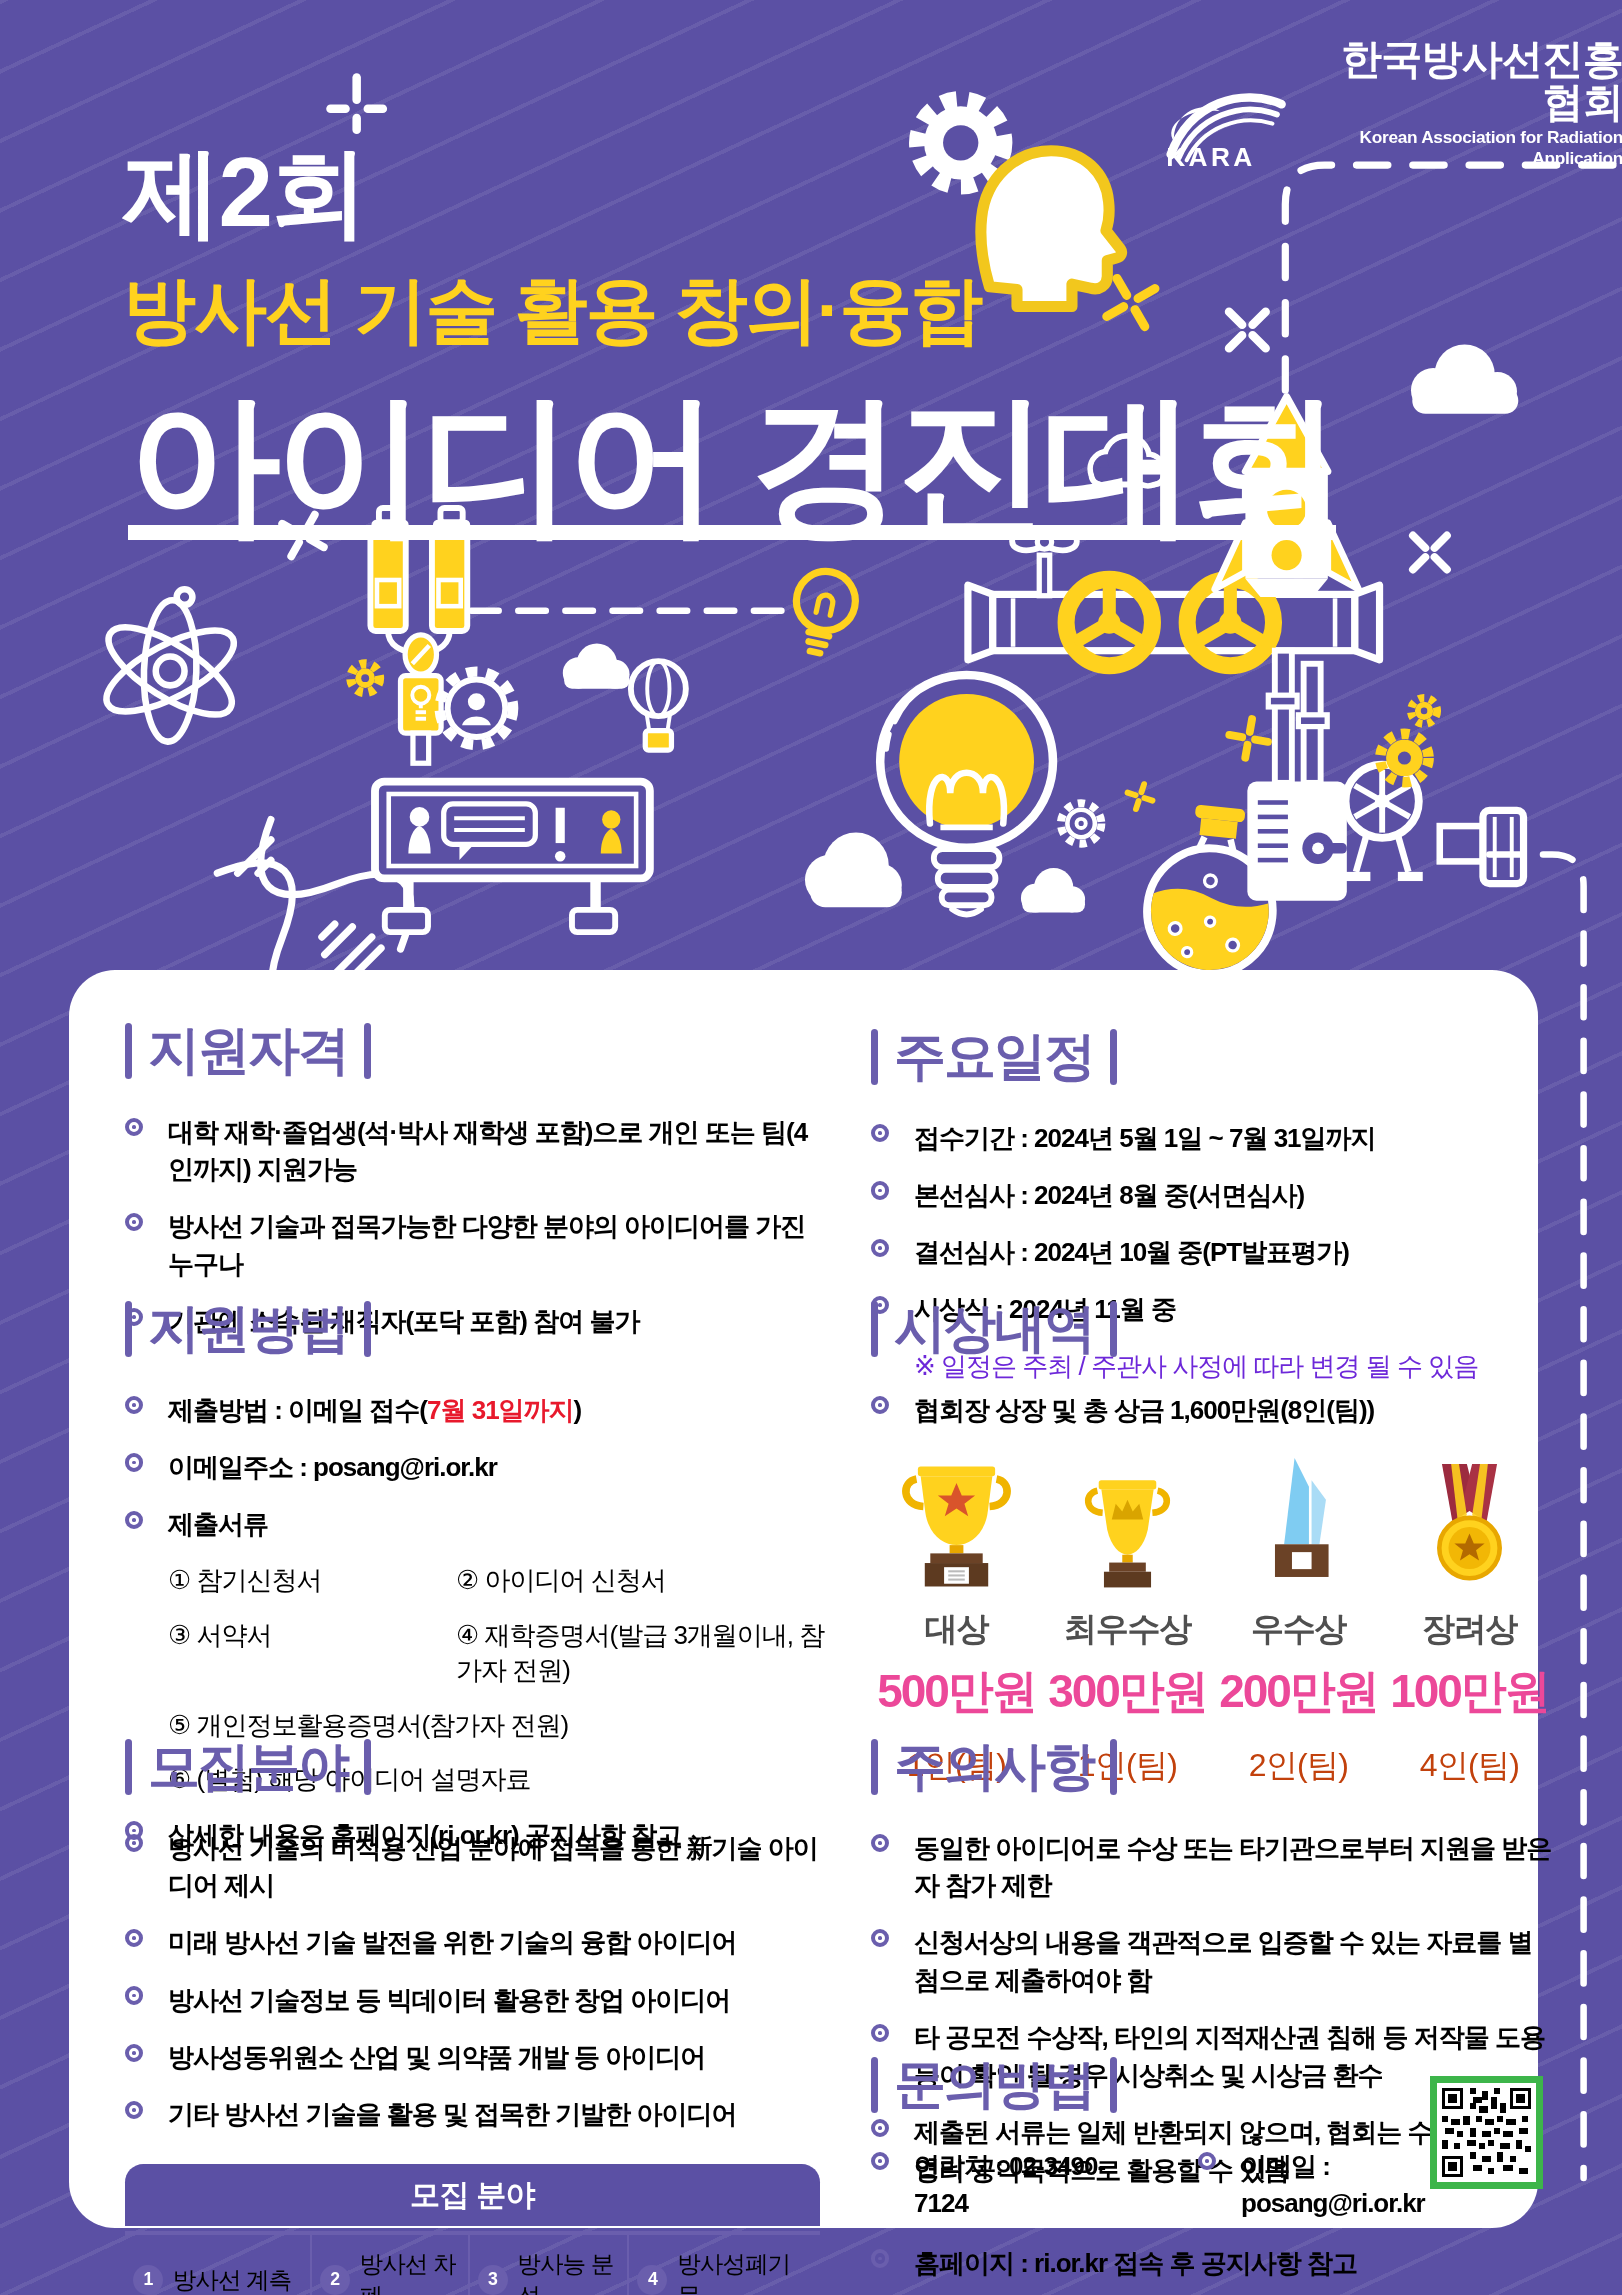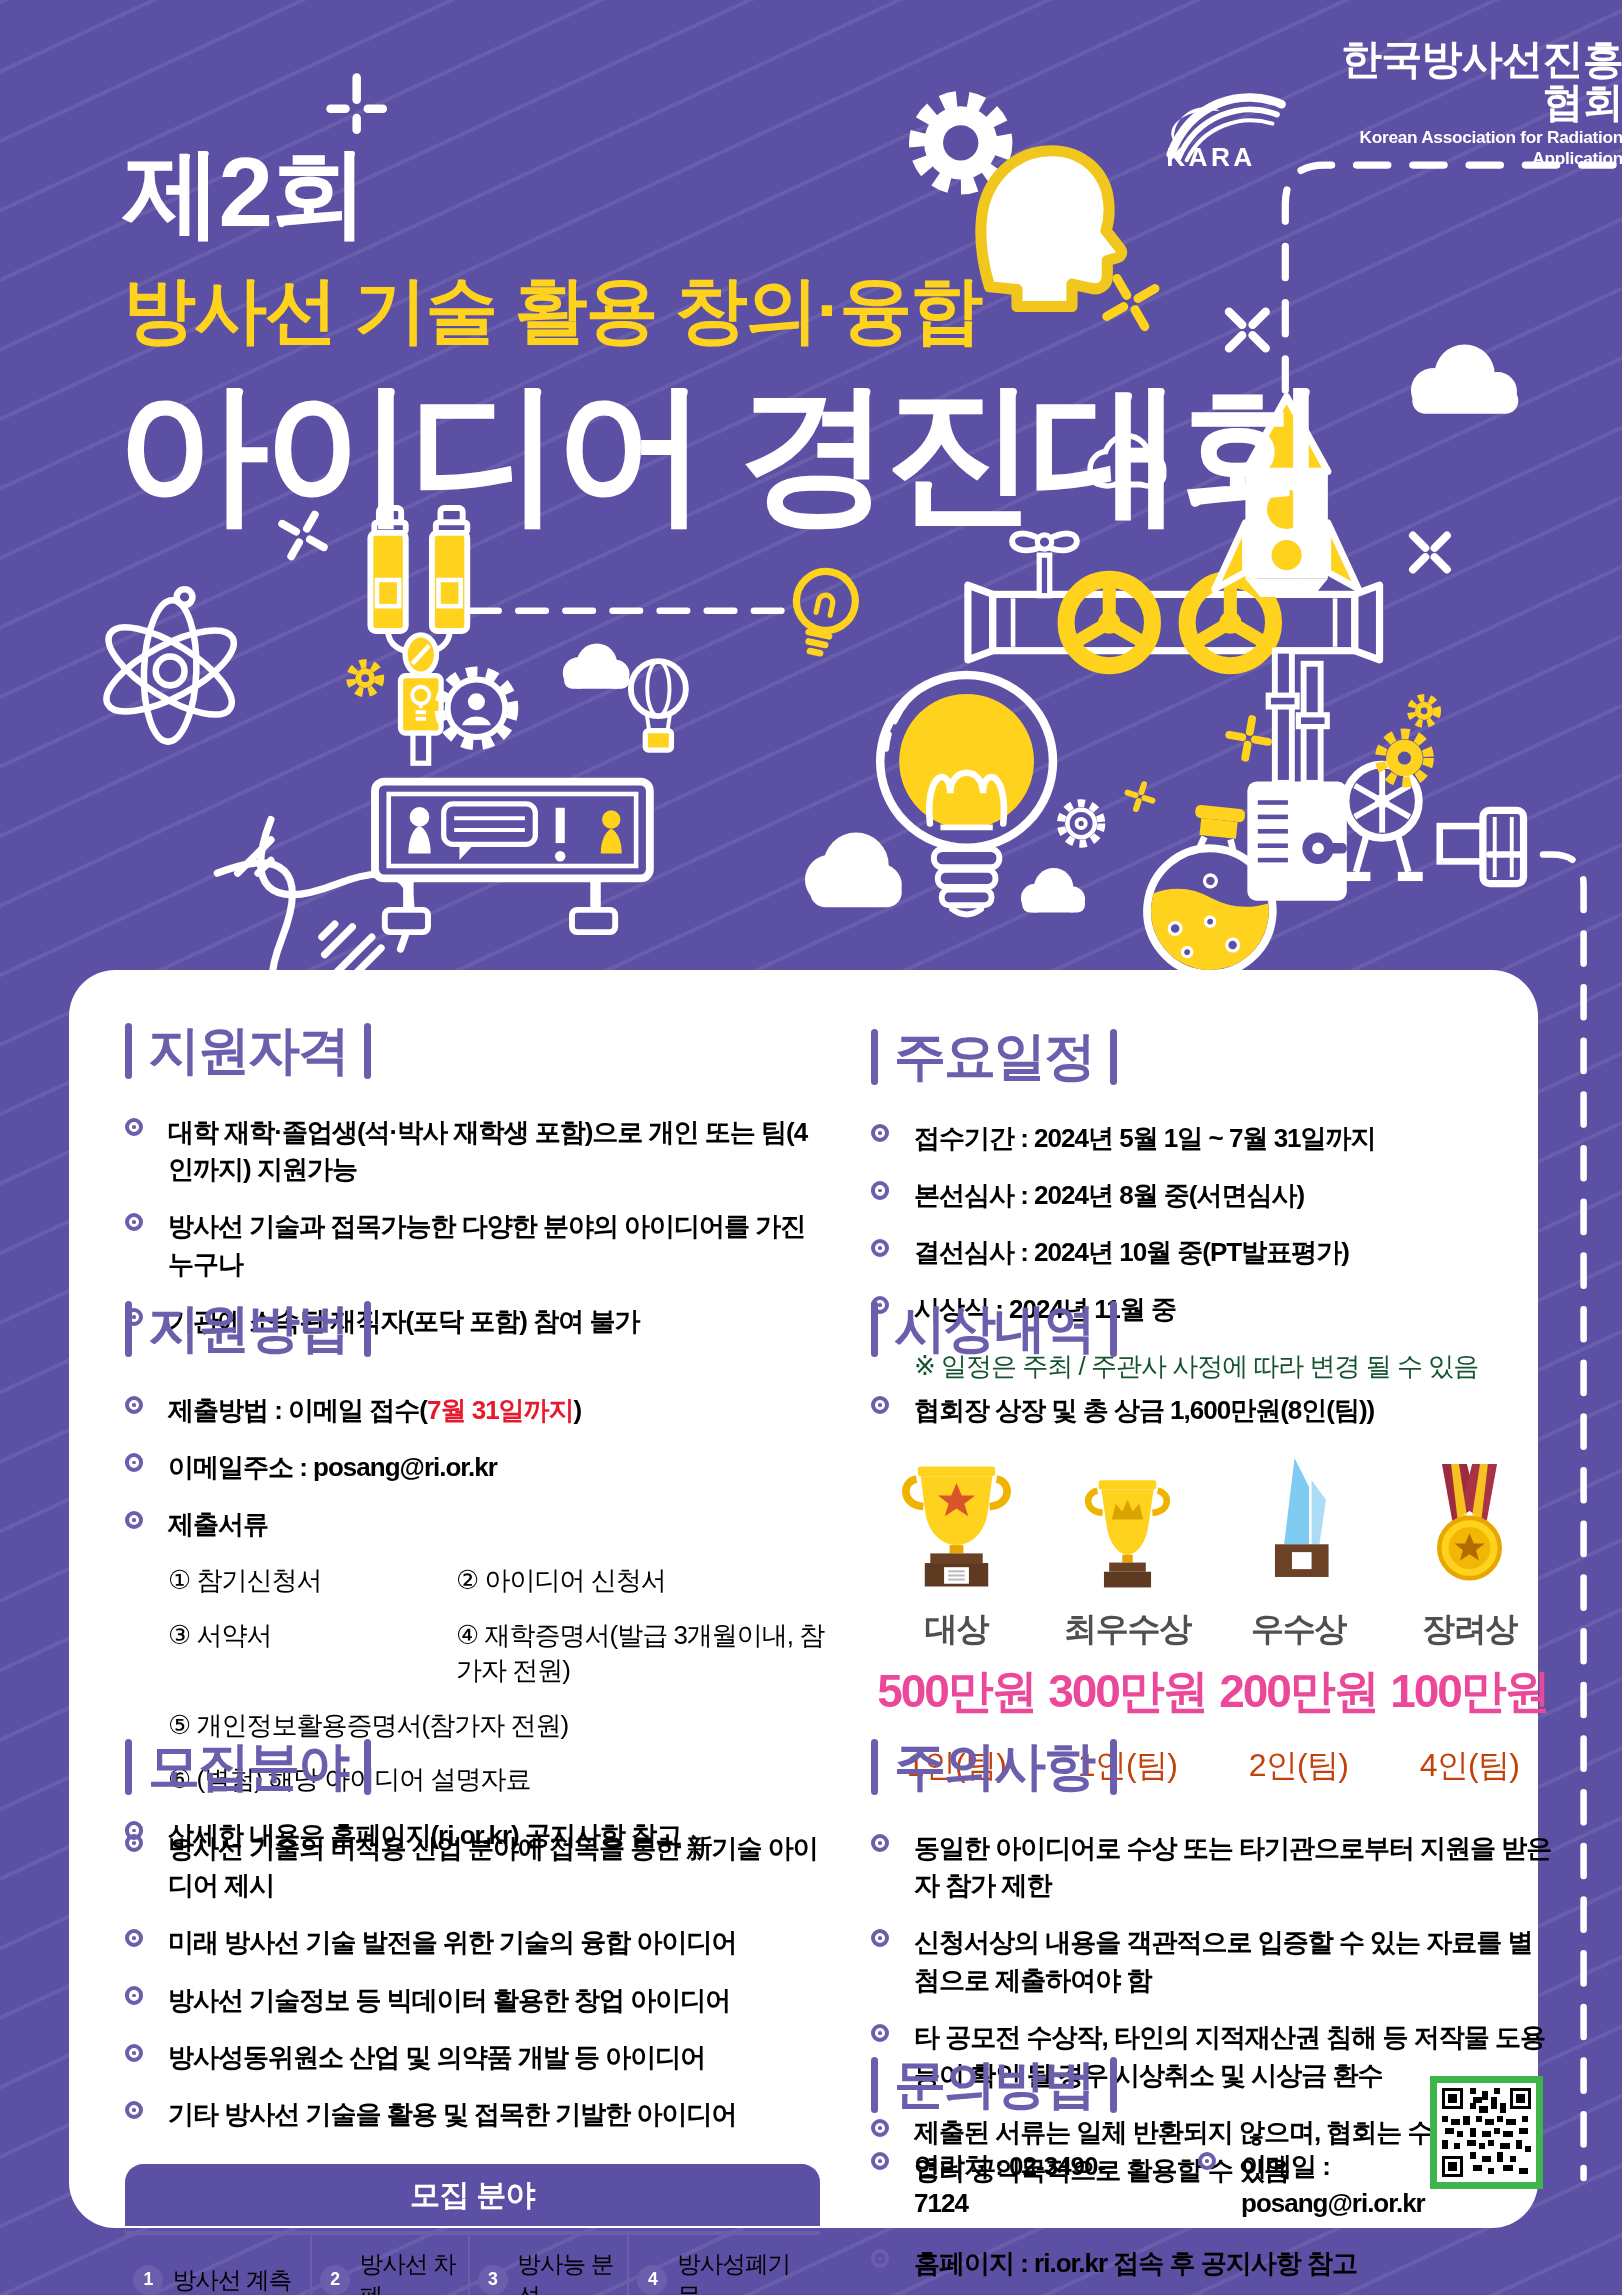--- a/index.html
+++ b/index.html
@@ -8,36 +8,36 @@
   .poster{position:relative;width:1623px;height:2295px;overflow:hidden;
     background-color:#5b50a4;
     background-image:repeating-linear-gradient(155deg, rgba(255,255,255,.08) 0 3.9px, transparent 3.9px 63px);}
   svg{display:block;}
   .illu{position:absolute;left:0;top:0;z-index:1;pointer-events:none;}
   .right-dash{position:absolute;left:1459px;top:831px;z-index:1;pointer-events:none;}
 
   
   .edition{position:absolute;left:123px;top:128px;z-index:3;font-size:98px;font-weight:900;color:#fff;letter-spacing:-2.6px;}
   .subtitle{position:absolute;left:123px;top:262px;z-index:3;font-size:73px;font-weight:900;color:#ffd21e;letter-spacing:-2px;}
-  .big-title{position:absolute;left:116px;top:351px;z-index:3;font-size:153px;font-weight:900;color:#fff;letter-spacing:-6.5px;margin:0;}
+  .big-title{position:absolute;left:116px;top:351px;z-index:3;font-size:153px;font-weight:900;color:#fff;letter-spacing:-6.5px;margin:12px;text-decoration:underline;}
   .logo{position:absolute;left:1165px;top:38px;z-index:3;display:flex;align-items:flex-end;gap:9.2px;color:#fff;}
   .logo-text{padding-bottom:3.9px;text-align:right;}
   .logo-org{font-size:41px;font-weight:800;letter-spacing:-0.7px;line-height:1.05;}
   .logo-tag{font-size:17.3px;font-weight:700;letter-spacing:-0.3px;margin-top:2.6px;}
 
   
   .panel{position:absolute;left:69px;top:970px;width:1469px;height:1258px;background:#fff;border-radius:46px;z-index:2;padding-left:36px;}
   .sec{position:absolute;}
   .sec-title{display:flex;align-items:center;gap:15.7px;color:#6a5ead;font-size:52px;font-weight:900;letter-spacing:-2px;margin-bottom:27.5px;}
   .sec-title .bar{width:7.2px;height:56px;background:#6a5ead;border-radius:3.9px;}
   ul.blist{list-style:none;margin:0;padding:0;font-size:26px;color:#000;font-weight:700;}
   ul.blist>li{position:relative;padding-left:43px;margin-bottom:19.6px;line-height:1.45;letter-spacing:-1px;}
   .bullet{position:absolute;left:0;top:4.6px;width:18.3px;height:18.3px;border:4.6px solid #6a5ead;border-radius:50%;}
   .bullet::after{content:"";position:absolute;inset:3.3px;background:#6a5ead;border-radius:50%;}
-  .note{padding-left:43px;font-size:26px;letter-spacing:-1px;color:#14532d;}
+  .note{padding-left:43px;font-size:26px;letter-spacing:-1px;color:#6d28d9;}
   .red{color:#e8192c;}
   .docs{margin:3.9px 0 19.6px 43px;display:grid;grid-template-columns:288px 1fr;row-gap:19.6px;font-size:26px;letter-spacing:-1px;}
   .docs .wide{grid-column:1 / -1;}
 
   
   .prizes{display:flex;margin-top:29px;}
   .prize{flex:1;display:flex;flex-direction:column;align-items:center;justify-content:flex-end;}
   .p-icon{height:134px;display:flex;align-items:flex-end;}
   .p-name{margin-top:14.4px;font-size:33px;font-weight:900;color:#4f4f4f;letter-spacing:-1.3px;}
   .p-amt{margin-top:9.2px;font-size:46px;font-weight:900;color:#ec4899;letter-spacing:-2px;}

